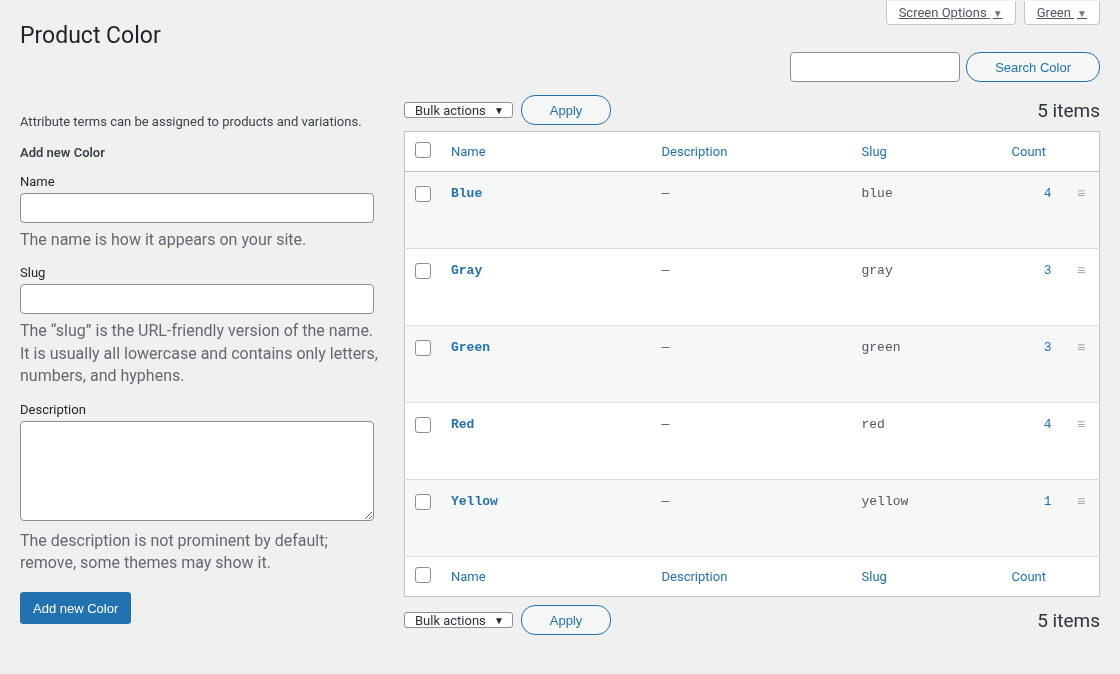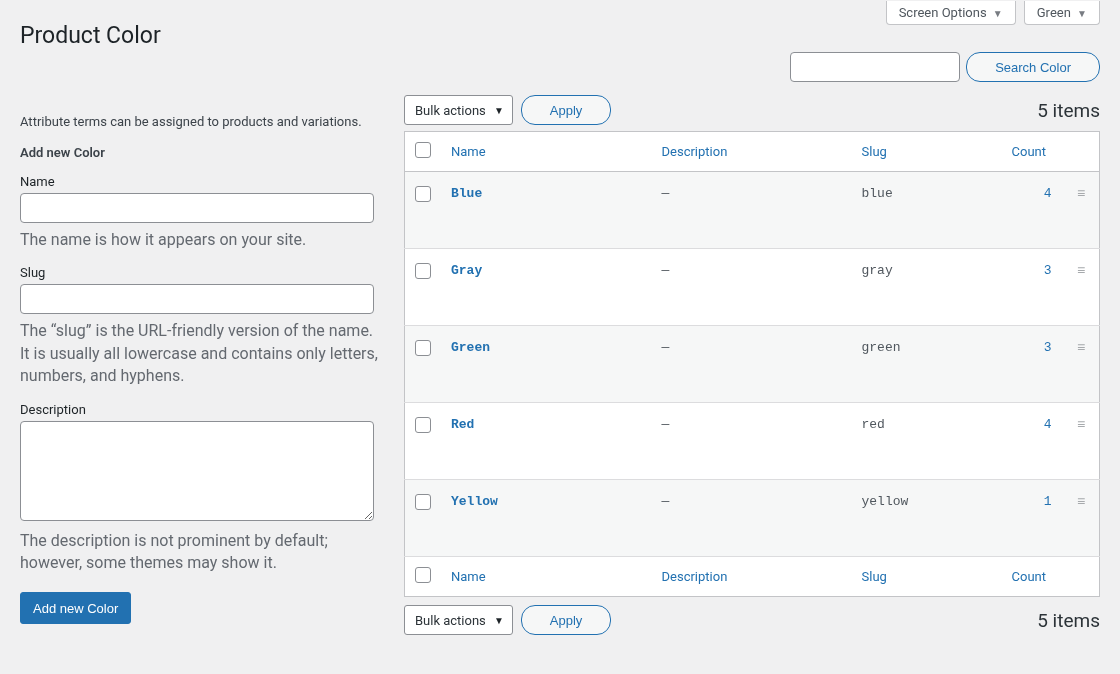--- a/index.html
+++ b/index.html
@@ -12,21 +12,21 @@
   }
   .wrap { width: 1120px; height: 674px; position: relative; }
 
   
   .top-buttons {
     position: absolute; top: 1px; right: 20px; display: flex; gap: 8px;
   }
   .top-btn {
     background: #fff; border: 1px solid #c3c4c7; border-top: none;
     padding: 4px 12px; font-size: 13px; color: #50575e;
-    border-radius: 0 0 4px 4px; cursor: pointer;
+    border-radius: 0 0 4px 4px; cursor: pointer; text-decoration: underline;
   }
   .top-btn .tri { font-size: 10px; color: #787c82; margin-left: 3px;}
 
   .page-title {
     font-size: 23px; font-weight: 400; color: #1d2327;
     margin: 0; padding: 22px 20px 10px 20px;
   }
 
   .search-row {
     position: absolute; top: 52px; right: 20px; display: flex; gap: 6px;
@@ -38,21 +38,21 @@
   .btn {
     background: #f6f7f7; border: 1px solid #2271b1; color: #2271b1;
     padding: 0 28px; height: 30px; border-radius: 14px; font-size: 13px; cursor: pointer;
   }
   .btn-primary {
     background: #2271b1; border: 1px solid #2271b1; color: #fff;
     padding: 0 12px; height: 32px; border-radius: 3px; font-size: 13px; cursor: pointer;
   }
   .select-look {
     background: #fff; border: 1px solid #8c8f94; border-radius: 3px;
-    padding: 0 26px 0 10px; height: 30px; font-size: 13px; color: #2c3338;
+    padding: 0 26px 0 10px; height: 16px; font-size: 13px; color: #2c3338;
     display: inline-flex; align-items: center; position: relative; cursor: pointer;
   }
   .select-look .chev {
     position: absolute; right: 8px; top: 50%; transform: translateY(-50%);
     font-size: 10px; color: #1d2327;
   }
 
   .cols {
     display: flex; padding: 0 20px 20px 20px; gap: 24px; align-items: center;
     margin-top: 36px;
@@ -137,21 +137,21 @@
       <label class="field-label">Name</label>
       <input type="text" class="text-input" style="">
       <p class="field-help">The name is how it appears on your site.</p>
 
       <label class="field-label">Slug</label>
       <input type="text" class="text-input" style="">
       <p class="field-help">The “slug” is the URL-friendly version of the name. It is usually all lowercase and contains only letters, numbers, and hyphens.</p>
 
       <label class="field-label">Description</label>
       <textarea class="textarea-input" style=""></textarea>
-      <p class="field-help">The description is not prominent by default; however, some themes may show it.</p>
+      <p class="field-help">The description is not prominent by default; remove, some themes may show it.</p>
 
       <div style="margin-top:18px;">
         <button class="btn-primary">Add new Color</button>
       </div>
     </div>
 
     <div class="right-col">
 
       <div class="tablenav">
         <div class="tablenav-left">

